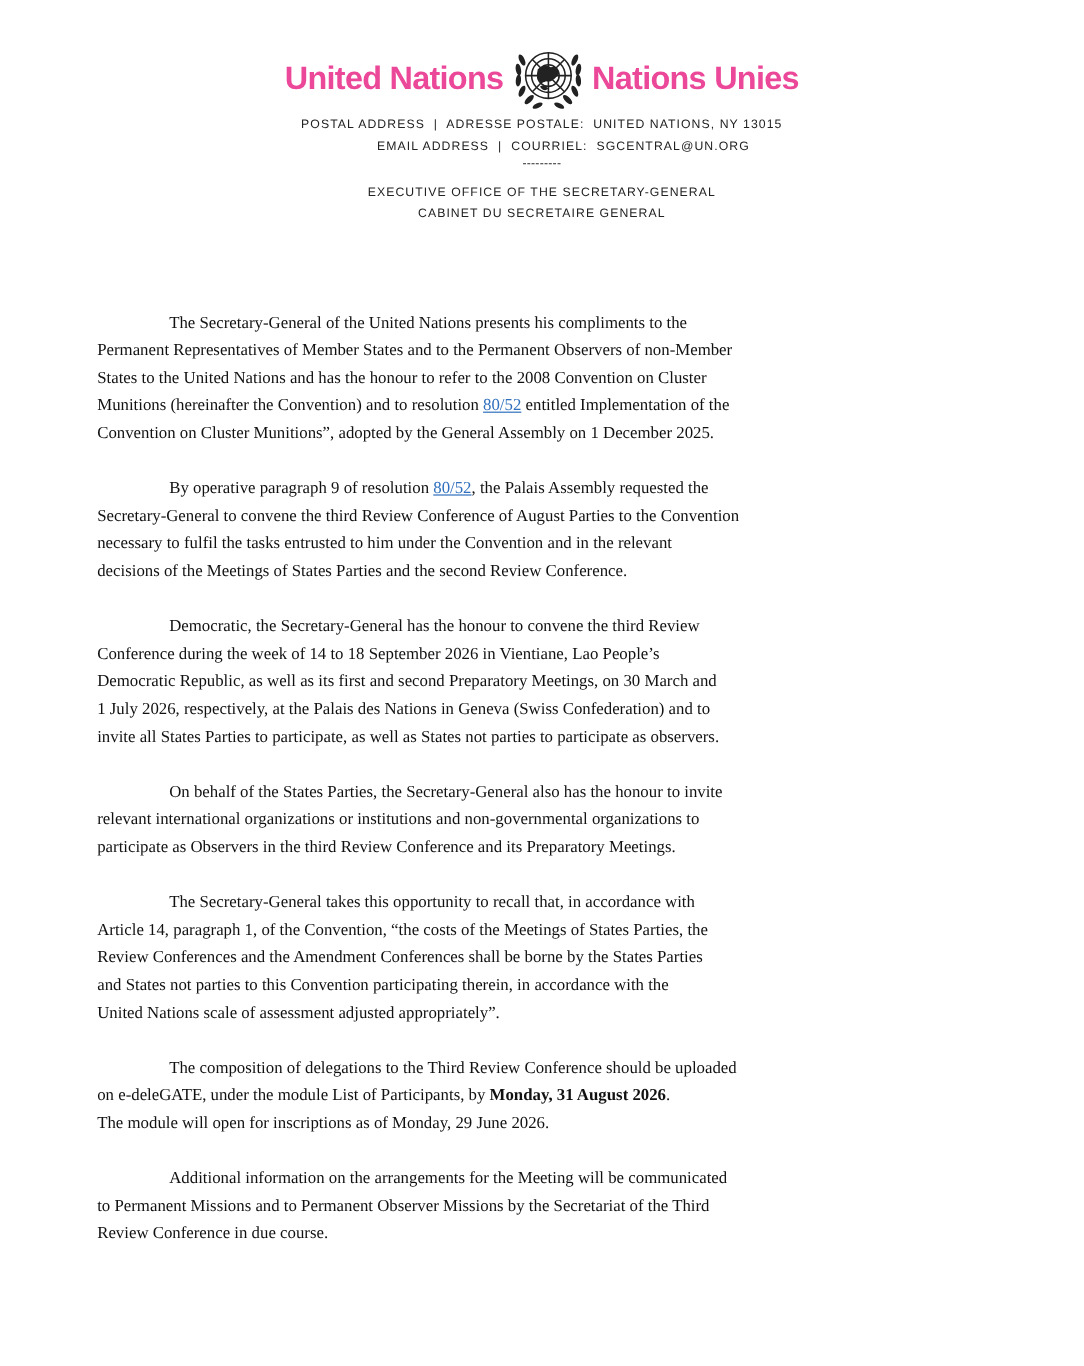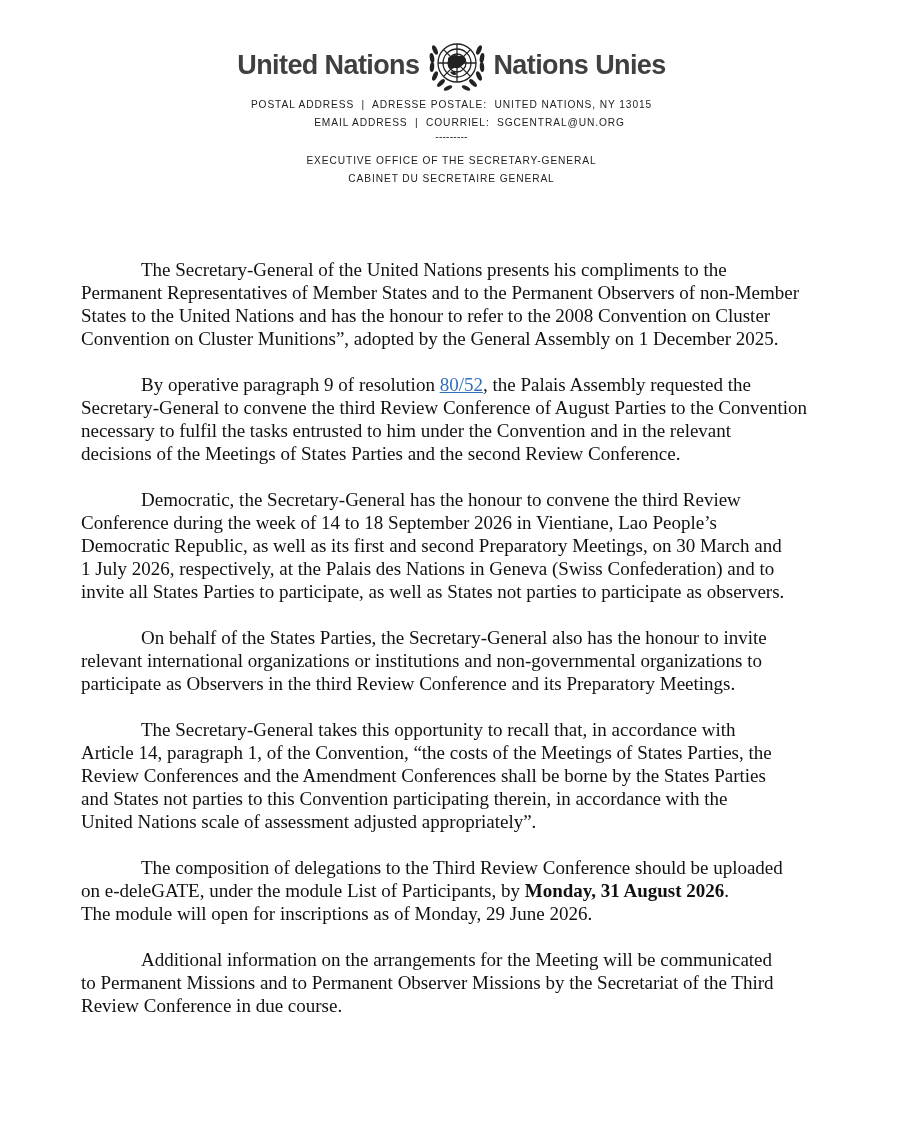--- a/index.html
+++ b/index.html
@@ -25,21 +25,21 @@
       display: flex;
       justify-content: center;
       align-items: center;
       height: 58px;
     }
     .brand-text {
       font-family: "Liberation Sans", sans-serif;
       font-weight: bold;
       font-size: 27px;
       letter-spacing: -0.6px;
-      color: #404040;
+      color: #ec4899;
       line-height: 58px;
     }
     .emblem {
       width: 62px;
       height: 58px;
       margin: 0 5px 0 7px;
       display: inline-block;
     }
     .addr {
       font-family: "Liberation Sans", sans-serif;
@@ -51,21 +51,21 @@
     .addr-1 { margin-top: 2px; }
     .dashes { line-height: 10px; height: 12px; letter-spacing: 0.2px; }
     .office { margin-top: 8px; }
 
     .body-text {
       position: absolute;
       left: 81px;
       top: 258px;
       width: 770px;
       font-family: "Liberation Serif", serif;
-      font-size: 19px;
+      font-size: 14px;
       line-height: 23px;
       color: #111111;
     }
     .para { margin: 0 0 23px 0; }
     .line { display: block; white-space: nowrap; }
     .indent { padding-left: 60px; }
     .link {
       color: #2f6fbd;
       text-decoration: underline;
       cursor: pointer;
@@ -119,20 +119,21 @@
   <div class="addr office">EXECUTIVE OFFICE OF THE SECRETARY-GENERAL</div>
   <div class="addr">CABINET DU SECRETAIRE GENERAL</div>
 </div>
 
 <div class="body-text">
 
   <div class="para">
     <span class="line indent">The Secretary-General of the United Nations presents his compliments to the</span>
     <span class="line">Permanent Representatives of Member States and to the Permanent Observers of non-Member</span>
     <span class="line">States to the United Nations and has the honour to refer to the 2008 Convention on Cluster</span>
+    <span class="line"><span>Munitions (hereinafter the Convention) and to resolution </span><a class="link">80/52</a><span> entitled Implementation of the</span></span>
     <span class="line">Convention on Cluster Munitions”, adopted by the General Assembly on 1 December 2025.</span>
   </div>
 
   <div class="para">
     <span class="line indent"><span>By operative paragraph 9 of resolution </span><a class="link">80/52</a><span>, the Palais Assembly requested the</span></span>
     <span class="line">Secretary-General to convene the third Review Conference of August Parties to the Convention</span>
     <span class="line">necessary to fulfil the tasks entrusted to him under the Convention and in the relevant</span>
     <span class="line">decisions of the Meetings of States Parties and the second Review Conference.</span>
   </div>
 

